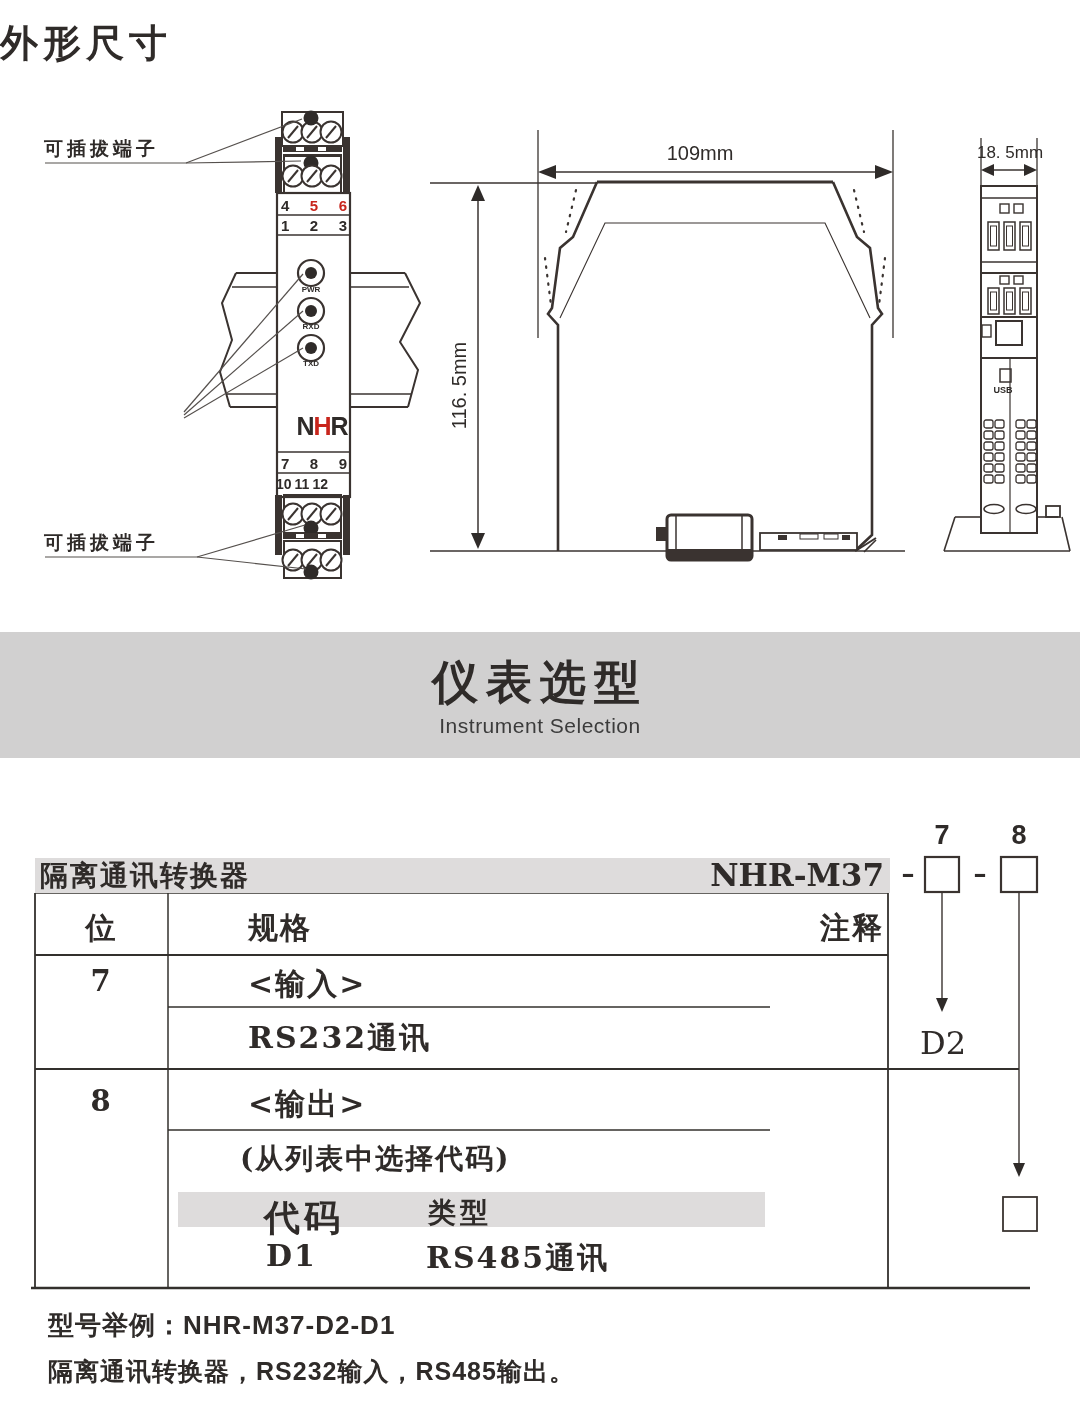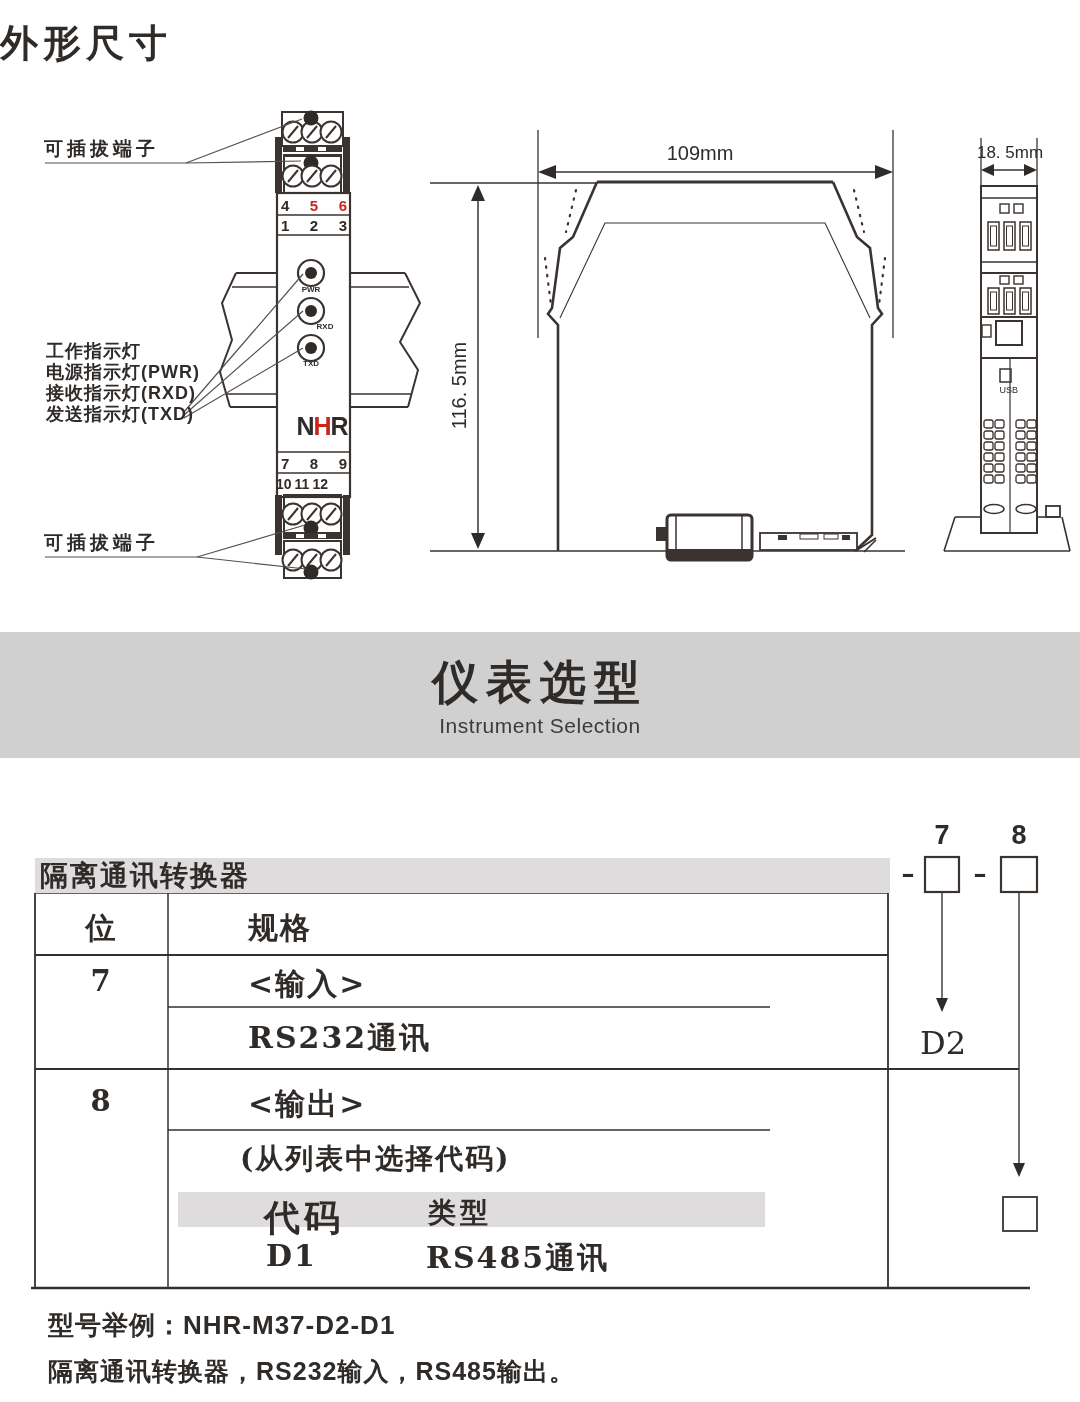--- a/index.html
+++ b/index.html
@@ -10,21 +10,21 @@
   #page-title{left:0;right:0;top:18px;font-size:38px;font-weight:700;letter-spacing:5px;}
   .draw-label{font-size:19px;font-weight:700;letter-spacing:4px;white-space:nowrap;}
   .ind-label{font-size:18px;font-weight:700;letter-spacing:1px;line-height:21px;white-space:nowrap;}
   .numrow{display:flex;justify-content:space-between;font-size:15px;font-weight:700;}
   .numrow span.red{color:#c8251c;}
   .led-label{font-size:8px;font-weight:700;text-align:center;}
   #nhr-logo{font-size:25px;font-weight:800;letter-spacing:-1px;font-family:"Liberation Sans",sans-serif;}
   #nhr-logo .red{color:#c8251c;}
   .dim-text{font-size:20px;text-align:center;white-space:nowrap;}
   #dim-height{transform:rotate(-90deg);}
-  #usb-label{font-size:9px;font-weight:400;text-align:right;}
+  #usb-label{font-size:9px;font-weight:700;text-align:center;}
   #banner{left:0;top:632px;width:1080px;height:126px;background:#d1d0d0;text-align:center;}
   #banner h2{margin:20px 0 0 0;font-size:46px;font-weight:700;letter-spacing:8px;}
   #banner p{margin:0;font-size:21px;color:#3b3b3b;letter-spacing:0.5px;}
   #sel-band{left:35px;top:858px;width:855px;height:35px;background:#dedcdc;}
   #sel-product{left:40px;top:858px;height:35px;line-height:35px;font-size:28px;font-weight:700;letter-spacing:2px;}
   #sel-model{left:600px;top:858px;width:284px;height:35px;line-height:35px;text-align:right;font-size:31px;font-weight:700;}
   .dash{top:856px;height:35px;line-height:35px;text-align:center;font-size:26px;font-weight:700;}
   .digit{top:820px;text-align:center;font-size:27px;font-weight:700;}
   .tcell{font-size:30px;font-weight:700;letter-spacing:2px;white-space:nowrap;}
   #code-d2{left:913px;top:1024px;width:60px;text-align:center;font-size:32px;}
@@ -239,42 +239,36 @@
       <line x1="35" y1="1069" x2="1019" y2="1069" stroke-width="2"></line>
       <line x1="168" y1="1130" x2="770" y2="1130" stroke-width="1.5"></line>
       <line x1="31" y1="1288" x2="1030" y2="1288" stroke-width="2.6"></line>
     </g>
   </svg>
 
   <div id="page-title" class="abs">外形尺寸</div>
 
   <div class="abs draw-label" style="left:44px;top:136px">可插拔端子</div>
 
-  <div class="abs" style="left:46px;top:341px">
-    <div class="ind-label">工作指示灯</div>
-    <div class="ind-label">电源指示灯(PWR)</div>
-    <div class="ind-label">接收指示灯(RXD)</div>
-    <div class="ind-label">发送指示灯(TXD)</div>
-  </div>
 
   <div class="abs draw-label" style="left:44px;top:530px">可插拔端子</div>
 
   <div class="abs numrow" style="left:281px;top:197px;width:66px">
     <span>4</span>
     <span class="red">5</span>
     <span class="red">6</span>
   </div>
   <div class="abs numrow" style="left:281px;top:217px;width:66px">
     <span>1</span>
     <span>2</span>
     <span>3</span>
   </div>
 
   <div class="abs led-label" style="left:293px;top:285px;width:36px">PWR</div>
-  <div class="abs led-label" style="left:307px;top:322px;width:36px">RXD</div>
+  <div class="abs led-label" style="left:293px;top:322px;width:36px">RXD</div>
   <div class="abs led-label" style="left:293px;top:359px;width:36px">TXD</div>
 
   <div id="nhr-logo" class="abs" style="left:292px;top:412px;width:60px;text-align:center"><span>N</span><span class="red">H</span><span>R</span></div>
 
   <div class="abs numrow" style="left:281px;top:455px;width:66px">
     <span>7</span>
     <span>8</span>
     <span>9</span>
   </div>
   <div class="abs numrow" style="left:276px;top:476px;width:52px;font-size:14px">
@@ -288,28 +282,30 @@
   <div class="abs dim-text" style="left:955px;top:143px;width:110px;font-size:17px">18. 5mm</div>
   <div id="usb-label" class="abs" style="left:988px;top:385px;width:30px">USB</div>
 
   <div id="banner" class="abs">
     <h2>仪表选型</h2>
     <p>Instrument Selection</p>
   </div>
 
   <div id="sel-band" class="abs"></div>
   <div id="sel-product" class="abs serif">隔离通讯转换器</div>
+  <div id="sel-model" class="abs serif">NHR-M37</div>
   <div class="abs dash serif" style="left:893px;width:30px">–</div>
   <div class="abs dash serif" style="left:959px;width:42px">–</div>
   <div class="abs digit" style="left:925px;width:34px">7</div>
   <div class="abs digit" style="left:1001px;width:36px">8</div>
   <div id="code-d2" class="abs serif">D2</div>
 
   <div class="abs serif tcell" style="left:35px;top:908px;width:133px;text-align:center">位</div>
   <div class="abs serif tcell" style="left:248px;top:908px">规格</div>
+  <div class="abs serif tcell" style="left:640px;top:908px;width:244px;text-align:right">注释</div>
 
   <div class="abs serif tcell" style="left:35px;top:964px;width:133px;text-align:center;font-size:29px">7</div>
   <div class="abs serif tcell" style="left:248px;top:964px">&lt;输入&gt;</div>
   <div class="abs serif tcell" style="left:248px;top:1018px">RS232通讯</div>
 
   <div class="abs serif tcell" style="left:35px;top:1084px;width:133px;text-align:center;font-size:29px">8</div>
   <div class="abs serif tcell" style="left:248px;top:1084px">&lt;输出&gt;</div>
   <div class="abs serif tcell" style="left:240px;top:1140px;font-size:28px">(从列表中选择代码)</div>
 
   <div class="band2 abs"></div>

